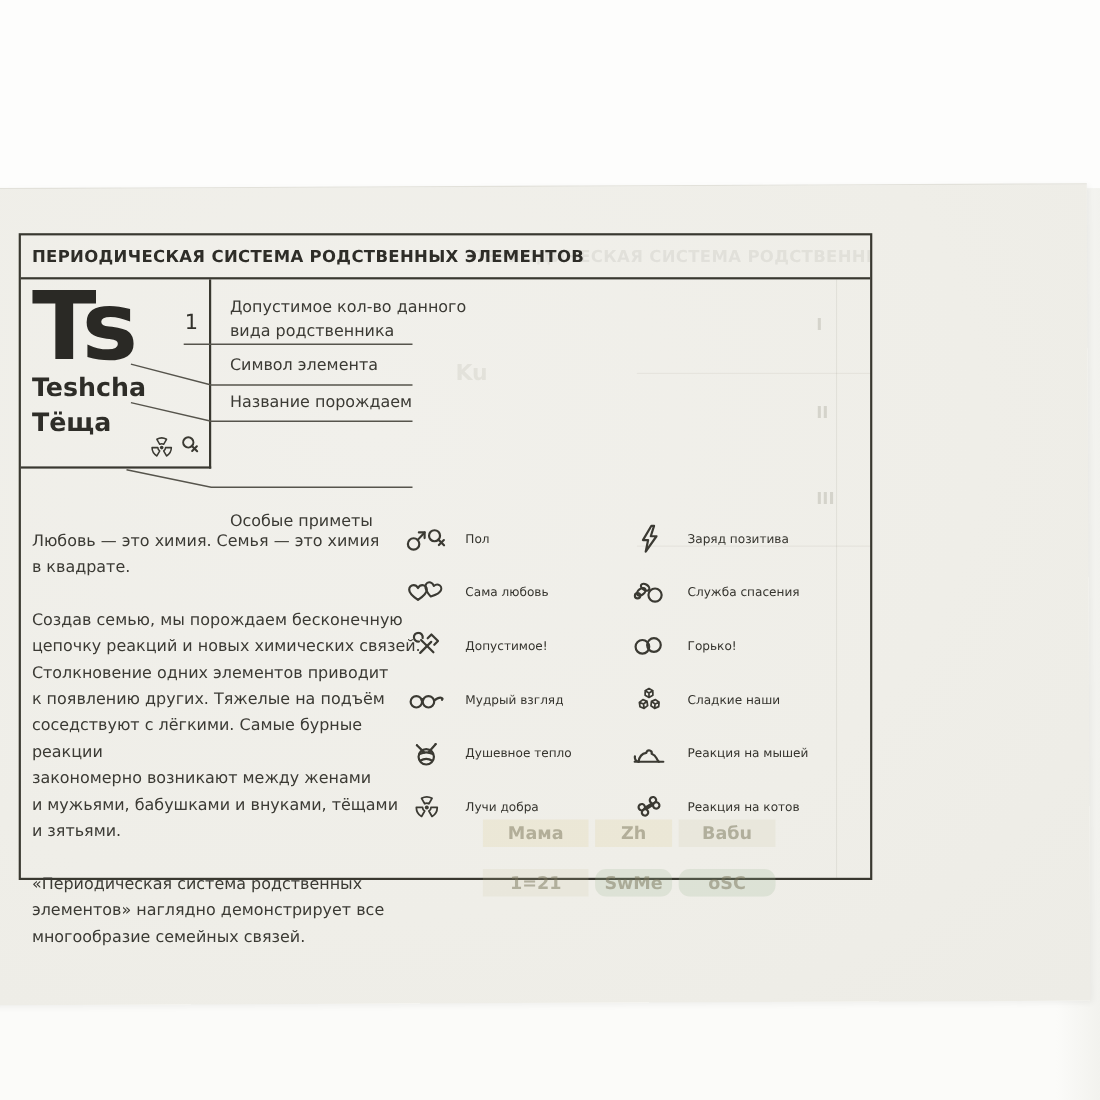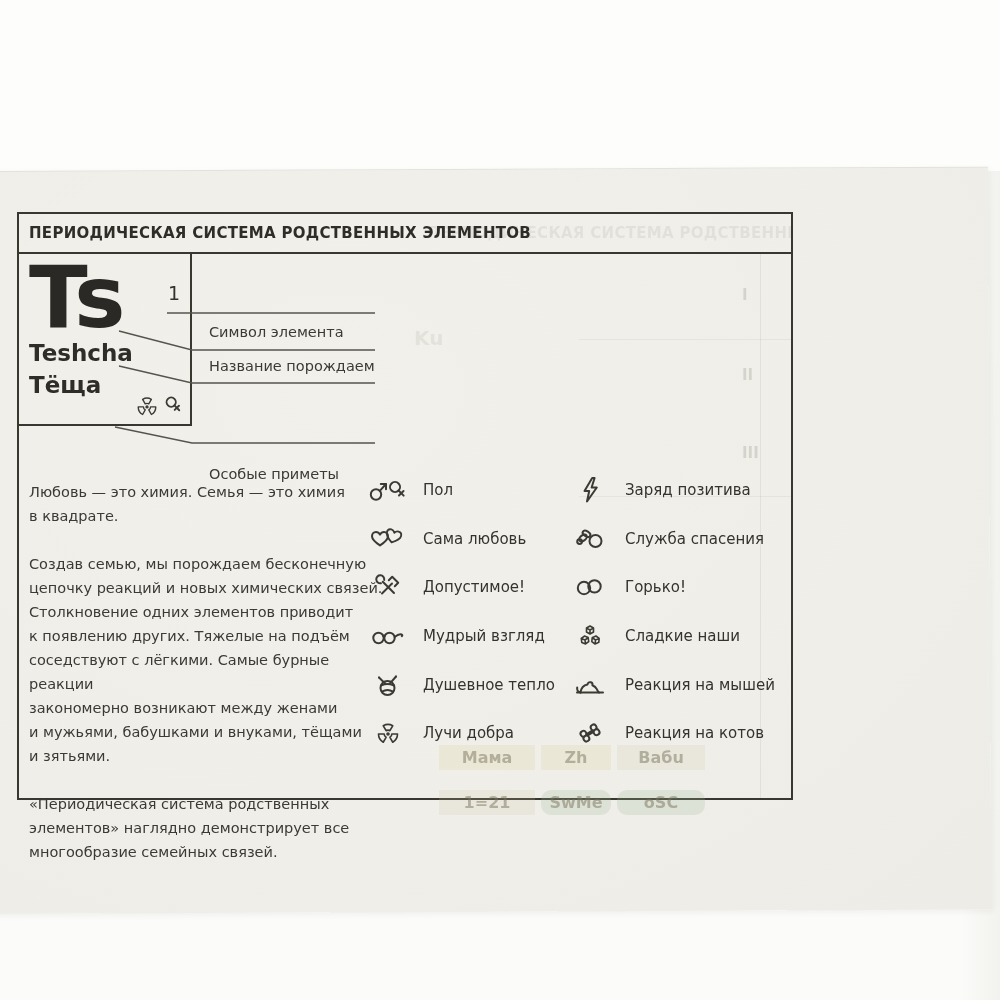--- a/index.html
+++ b/index.html
@@ -40,21 +40,21 @@
   .cl4{left:190px;top:202px;margin-top:48px;}
 
   .intro{position:absolute;left:10px;top:266px;width:355px;font-size:14.5px;
          line-height:24px;color:#3b3a34;}
   .intro p{margin:0 0 24px 0;white-space:pre-line;}
 
   .legend{position:absolute;left:348px;top:252px;display:grid;
          grid-template-columns:42px 132px 42px auto;column-gap:14px;
          grid-auto-rows:48.6px;align-items:center;}
   .licon{display:flex;justify-content:center;align-items:center;}
-  .llabel{font-size:15px;color:#34332d;white-space:nowrap;}
+  .llabel{font-size:11px;color:#34332d;white-space:nowrap;}
   svg.ic{stroke:#3b3a33;stroke-width:2;fill:none;stroke-linecap:round;stroke-linejoin:round;}
   svg.ic .fillink{fill:#3b3a33;stroke:none;}
   svg.ic .bonecap{fill:#f0efe9;}
 
   
   .ghost{position:absolute;pointer-events:none;}
   .ghost-numeral{left:723px;font-weight:bold;font-size:15px;color:#6e6c5a;opacity:.20;filter:blur(.4px);}
   .gn1{top:72px;} .gn2{top:152px;} .gn3{top:230px;}
   .ghost-vline{left:741px;top:40px;bottom:0;width:1px;background:rgba(110,108,88,.10);}
   .ghost-hline{height:1px;background:rgba(110,108,88,.08);}
@@ -111,20 +111,22 @@
       </div>
     </div>
 
     <svg class="callout-svg" width="380" height="250" viewBox="0 0 380 250" style="stroke:#56544c;stroke-width:1.3;fill:none;">
       <path d="M148,59 H356"></path>
       <path d="M100,77 L173,96 H356"></path>
       <path d="M100,112 L173,129 H356"></path>
       <path d="M96,173 L173,189 H356"></path>
     </svg>
 
+    <div class="callout-label cl1">Допустимое кол-во данного
+вида родственника</div>
     <div class="callout-label cl2">Символ элемента</div>
     <div class="callout-label cl3">Название порождаем</div>
     <div class="callout-label cl4">Особые приметы</div>
 
     <div class="intro">
       <p>Любовь — это химия. Семья — это химия
 в квадрате.</p>
       <p>Создав семью, мы порождаем бесконечную
 цепочку реакций и новых химических связей.
 Столкновение одних элементов приводит

